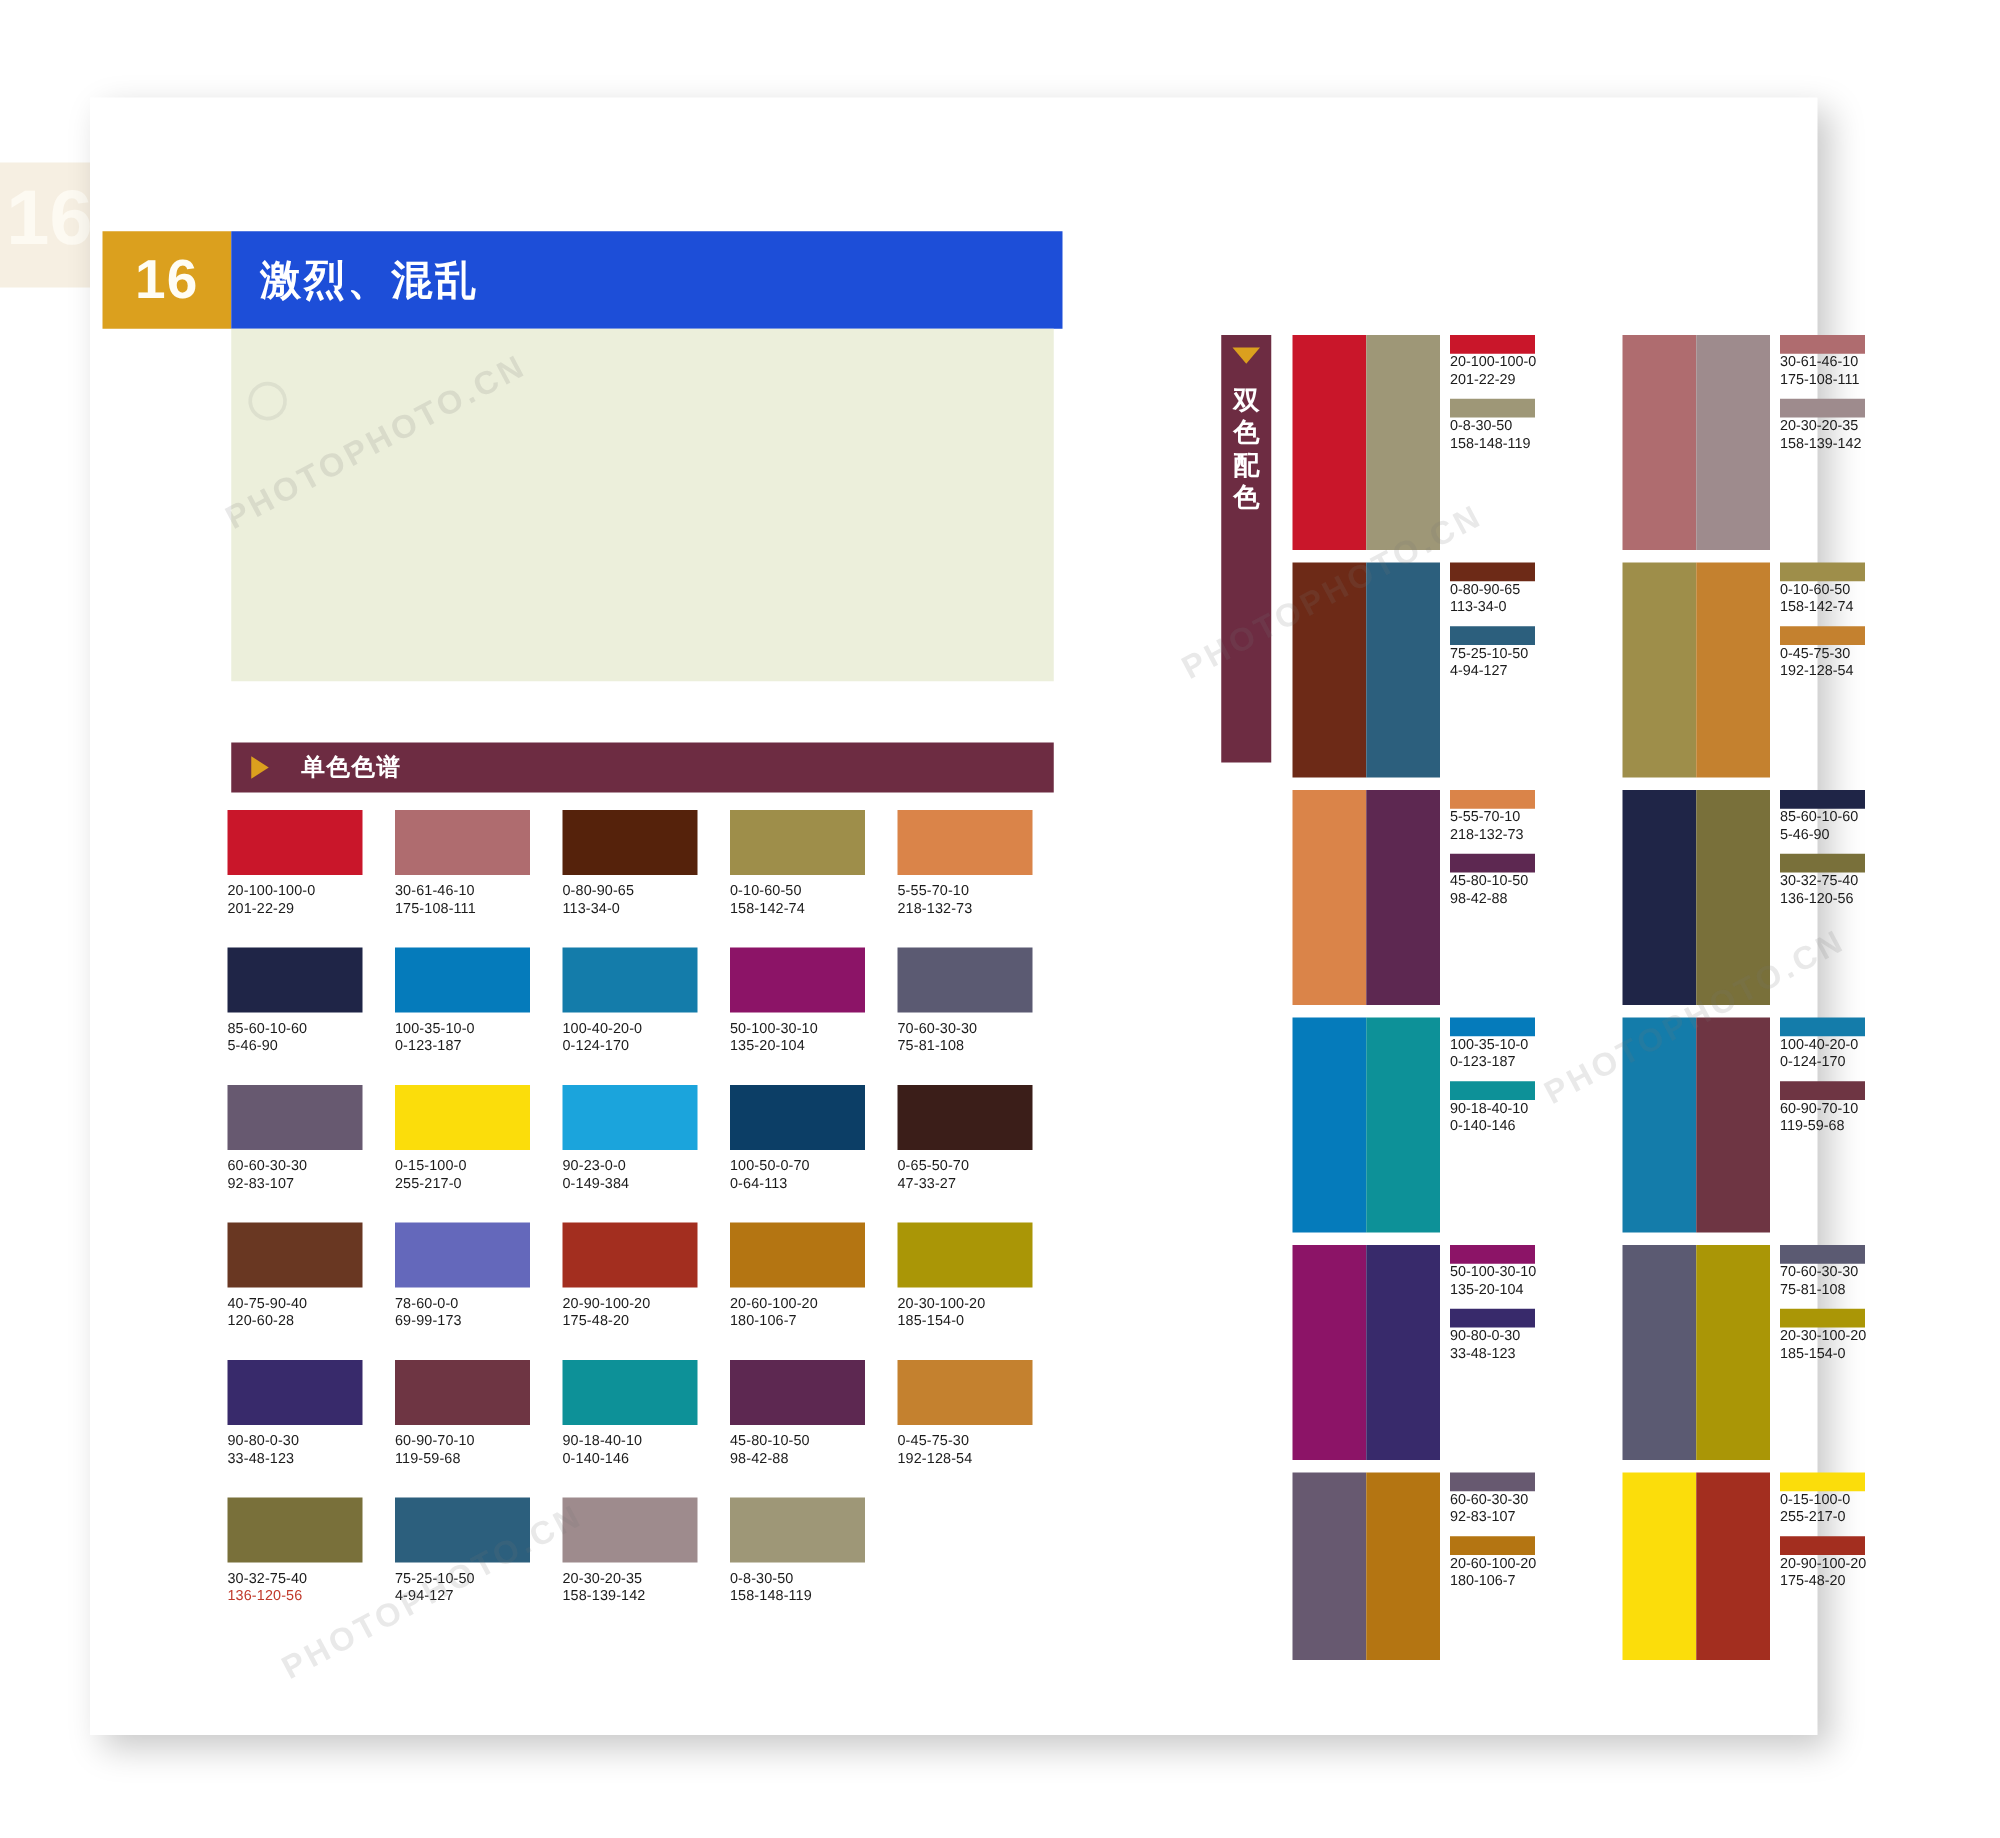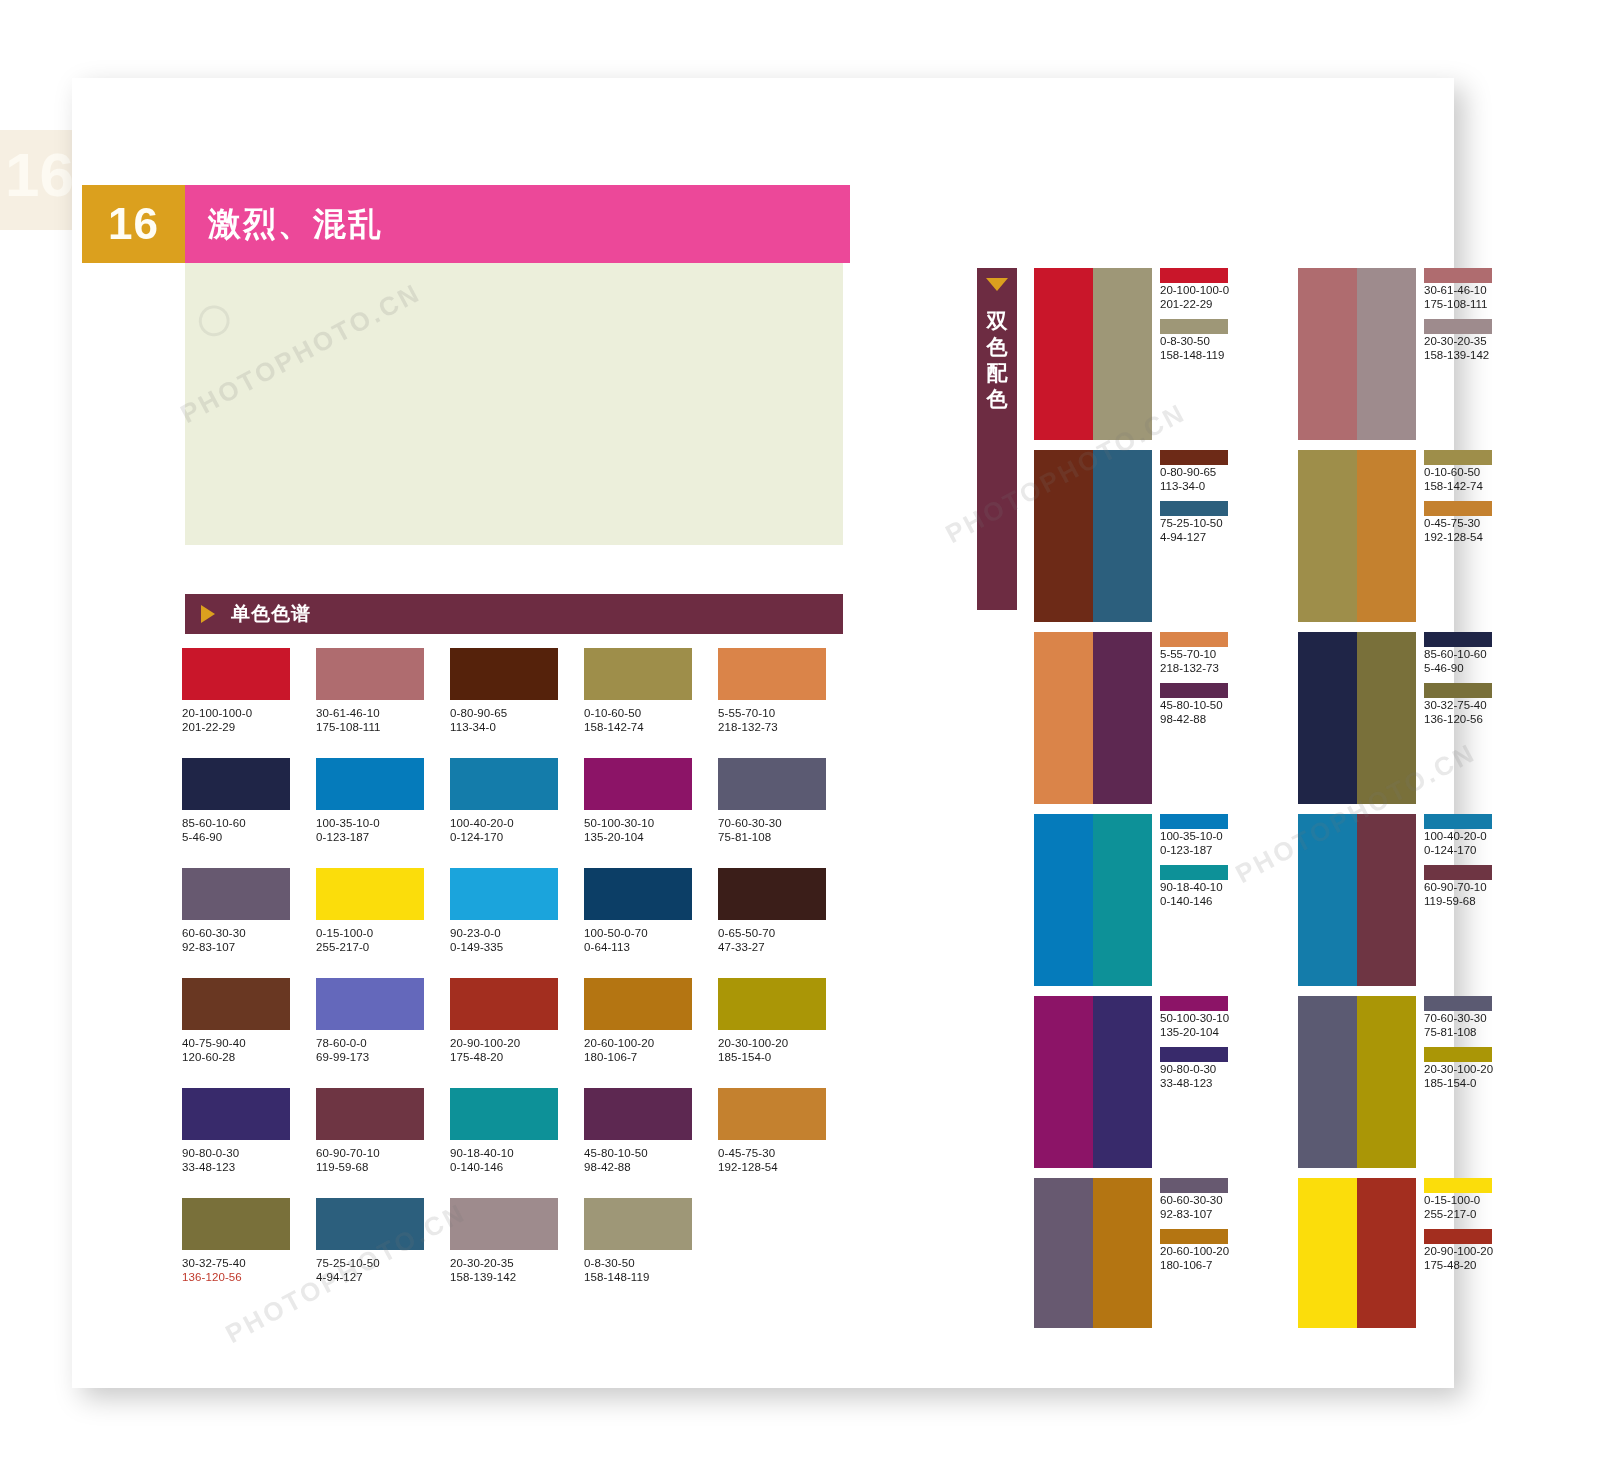--- a/index.html
+++ b/index.html
@@ -29,42 +29,42 @@
   #header{position:absolute;left:10px;top:107px;height:78px;width:768px;}
   #num-badge{
     position:absolute;left:0;top:0;width:103px;height:78px;
     background:#dba01e;
     color:#fffdf4;font-size:44px;font-weight:bold;
     display:flex;align-items:center;justify-content:center;
     letter-spacing:1px;
   }
   #title-bar{
     position:absolute;left:103px;top:0;right:0;height:78px;
-    background:#ec4899;
+    background:#1d4ed8;
     display:flex;align-items:center;
   }
   #title-bar .t{
     color:#ffffff;font-size:33px;font-weight:bold;margin-left:23px;
     letter-spacing:2px;
   }
   #cream-box{
     position:absolute;left:113px;top:185px;width:658px;height:282px;
     background:#ecefdb;
   }
   
   #mono-head{
     position:absolute;left:113px;top:516px;width:658px;height:40px;
     background:#6d2c42;display:flex;align-items:center;
   }
   .tri-right{
     width:0;height:0;margin-left:16px;
     border-top:9px solid transparent;border-bottom:9px solid transparent;
     border-left:14px solid #dba01e;
   }
-  #mono-head .t{color:#fff;font-size:19px;font-weight:bold;margin-left:16px;letter-spacing:1px;}
+  #mono-head .t{color:#fff;font-size:19px;font-weight:bold;margin-left:26px;letter-spacing:1px;}
   #mono-grid{
     position:absolute;left:110px;top:570px;width:672px;
     display:grid;grid-template-columns:repeat(5,134px);
     column-gap:0;row-gap:0;
   }
   .sw-cell{width:134px;height:110px;position:relative;}
   .sw-chip{width:108px;height:52px;}
   .sw-lines{margin-top:6px;}
   .sw-line{font-size:11.5px;color:#1b1b1b;line-height:14px;letter-spacing:.1px;white-space:nowrap;}
   .sw-line.red{color:#c0392b;}
@@ -206,21 +206,21 @@
         <div class="sw-chip" style="background: rgb(251, 221, 11);"></div>
         <div class="sw-lines">
           <div class="sw-line">0-15-100-0</div>
           <div class="sw-line">255-217-0</div>
         </div>
       </div>
       <div class="sw-cell">
         <div class="sw-chip" style="background: rgb(27, 164, 220);"></div>
         <div class="sw-lines">
           <div class="sw-line">90-23-0-0</div>
-          <div class="sw-line">0-149-335</div>
+          <div class="sw-line">0-149-384</div>
         </div>
       </div>
       <div class="sw-cell">
         <div class="sw-chip" style="background: rgb(12, 62, 102);"></div>
         <div class="sw-lines">
           <div class="sw-line">100-50-0-70</div>
           <div class="sw-line">0-64-113</div>
         </div>
       </div>
       <div class="sw-cell">

